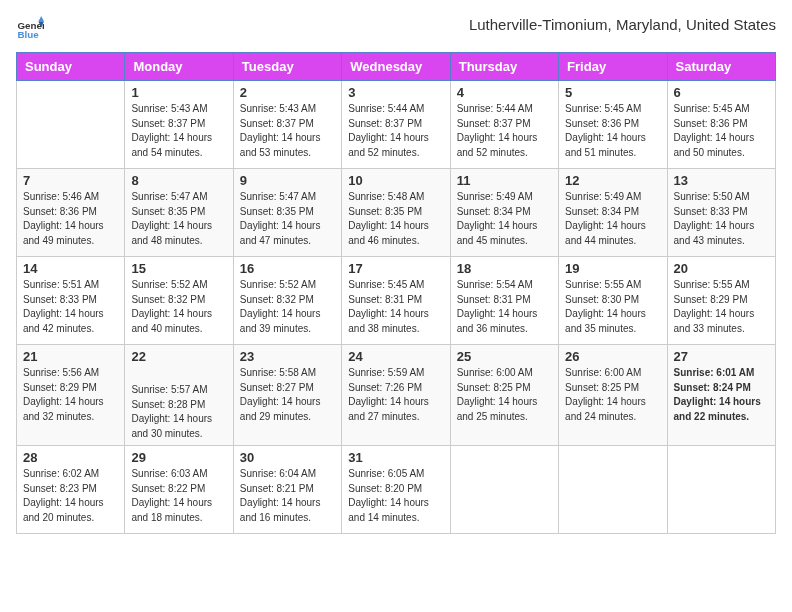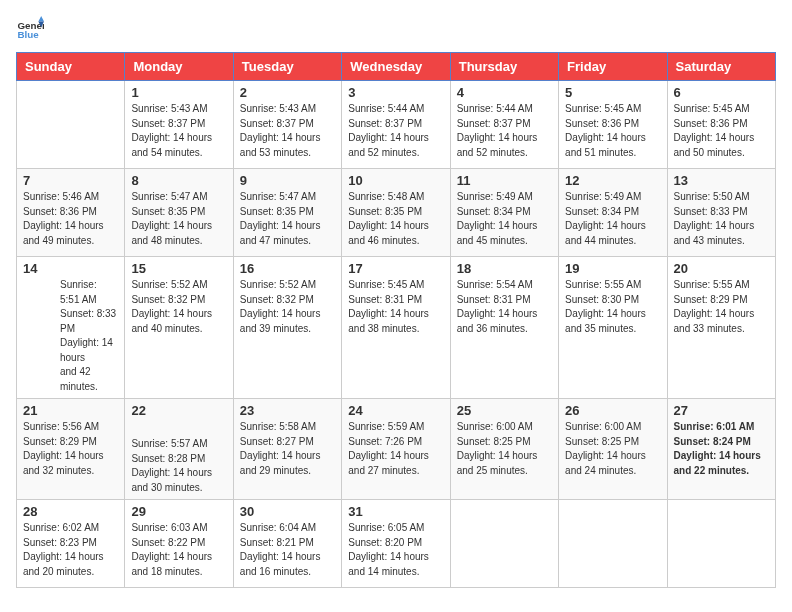--- a/index.html
+++ b/index.html
@@ -37,21 +37,21 @@
     .subtitle {
       font-size: 15px;
       color: #333;
     }
     .calendar-table {
       width: 100%;
       border-collapse: collapse;
       border: 1px solid #ccc;
     }
     .calendar-table th {
-      background-color: #ef4444;
+      background-color: #d946ef;
       color: #fff;
       font-size: 13px;
       font-weight: bold;
       padding: 6px 8px;
       text-align: left;
       border: 1px solid #5580cc;
     }
     .calendar-table td {
       border: 1px solid #ccc;
       vertical-align: top;
@@ -88,20 +88,21 @@
   <div class="header-area">
     <div class="logo">
       <svg class="logo-icon" viewBox="0 0 40 40">
         <text x="2" y="18" font-size="14" font-weight="bold" fill="#333">General</text>
         <text x="2" y="32" font-size="14" font-weight="bold" fill="#4a90d9">Blue</text>
         <polygon points="32,8 40,8 36,0" fill="#4a90d9"></polygon>
         <polygon points="32,8 40,8 36,16" fill="#2a5a9f"></polygon>
       </svg>
     </div>
     <div class="title-area">
+      <div class="subtitle">Lutherville-Timonium, Maryland, United States</div>
     </div>
   </div>
 
   <table class="calendar-table">
     <thead>
       <tr>
       <th>Sunday</th>
           <th>Monday</th>
           <th>Tuesday</th>
           <th>Wednesday</th>
@@ -203,21 +204,21 @@
             <span class="day-number">13</span>
             <div class="day-info" style="white-space: pre-line;">Sunrise: 5:50 AM
 Sunset: 8:33 PM
 Daylight: 14 hours
 and 43 minutes.</div>
           </td>
         </tr>
         <tr>
           <td>
             <span class="day-number">14</span>
-            <div class="day-info" style="white-space: pre-line; margin-left: 37px;">Sunrise: 5:51 AM
+            <div class="day-info" style="white-space: pre-line;">Sunrise: 5:51 AM
 Sunset: 8:33 PM
 Daylight: 14 hours
 and 42 minutes.</div>
           </td>
           <td>
             <span class="day-number">15</span>
             <div class="day-info" style="white-space: pre-line;">Sunrise: 5:52 AM
 Sunset: 8:32 PM
 Daylight: 14 hours
 and 40 minutes.</div>

